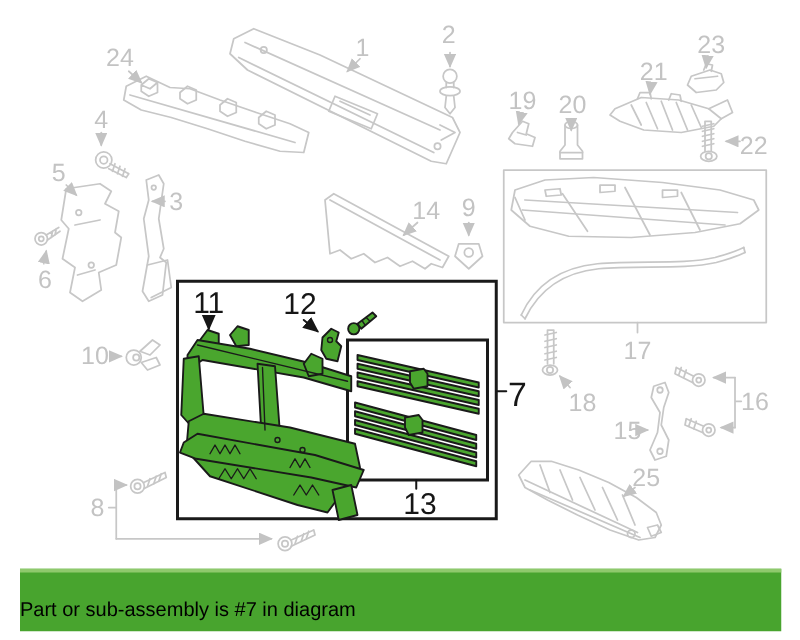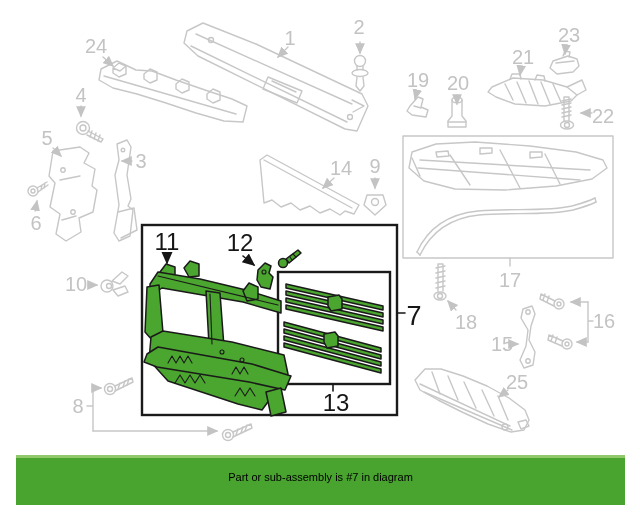--- a/index.html
+++ b/index.html
@@ -11,21 +11,21 @@
   .b-label{fill:#161616;font-family:"Liberation Sans",sans-serif;font-size:24px;text-anchor:middle;}
   .b7{font-size:27px;}
   .k-line{stroke:#161616;fill:none;stroke-width:1.6;stroke-linecap:round;}
   .box-black{stroke:var(--outline-black);fill:none;stroke-width:2.4;}
   .green{fill:var(--part-green);stroke:var(--outline-black);stroke-width:1.5;stroke-linejoin:round;}
   .green-d{stroke:var(--outline-black);fill:none;stroke-width:1.1;stroke-linejoin:round;stroke-linecap:round;}
   .mk-gray{fill:var(--label-gray);}
   .mk-black{fill:#161616;}
   .banner{position:absolute;left:16px;top:455px;width:609px;height:50px;box-sizing:border-box;
           background:var(--banner-green);border-top:3px solid var(--banner-border);
-          color:var(--banner-text);text-align:center;font-size:11px;line-height:21px;padding-top:9px;}
+          color:var(--banner-text);text-align:left;font-size:16px;line-height:21px;padding-top:20px;}
 </style>
 </head>
 <body>
 
 <div class="stage">
 <svg width="640" height="455" viewBox="0 0 640 455">
   <defs>
     <marker id="ag" markerWidth="9" markerHeight="8" refX="7" refY="3.5" orient="auto">
       <path class="mk-gray" d="M0,0 L8,3.5 L0,7 Z"></path>
     </marker>

